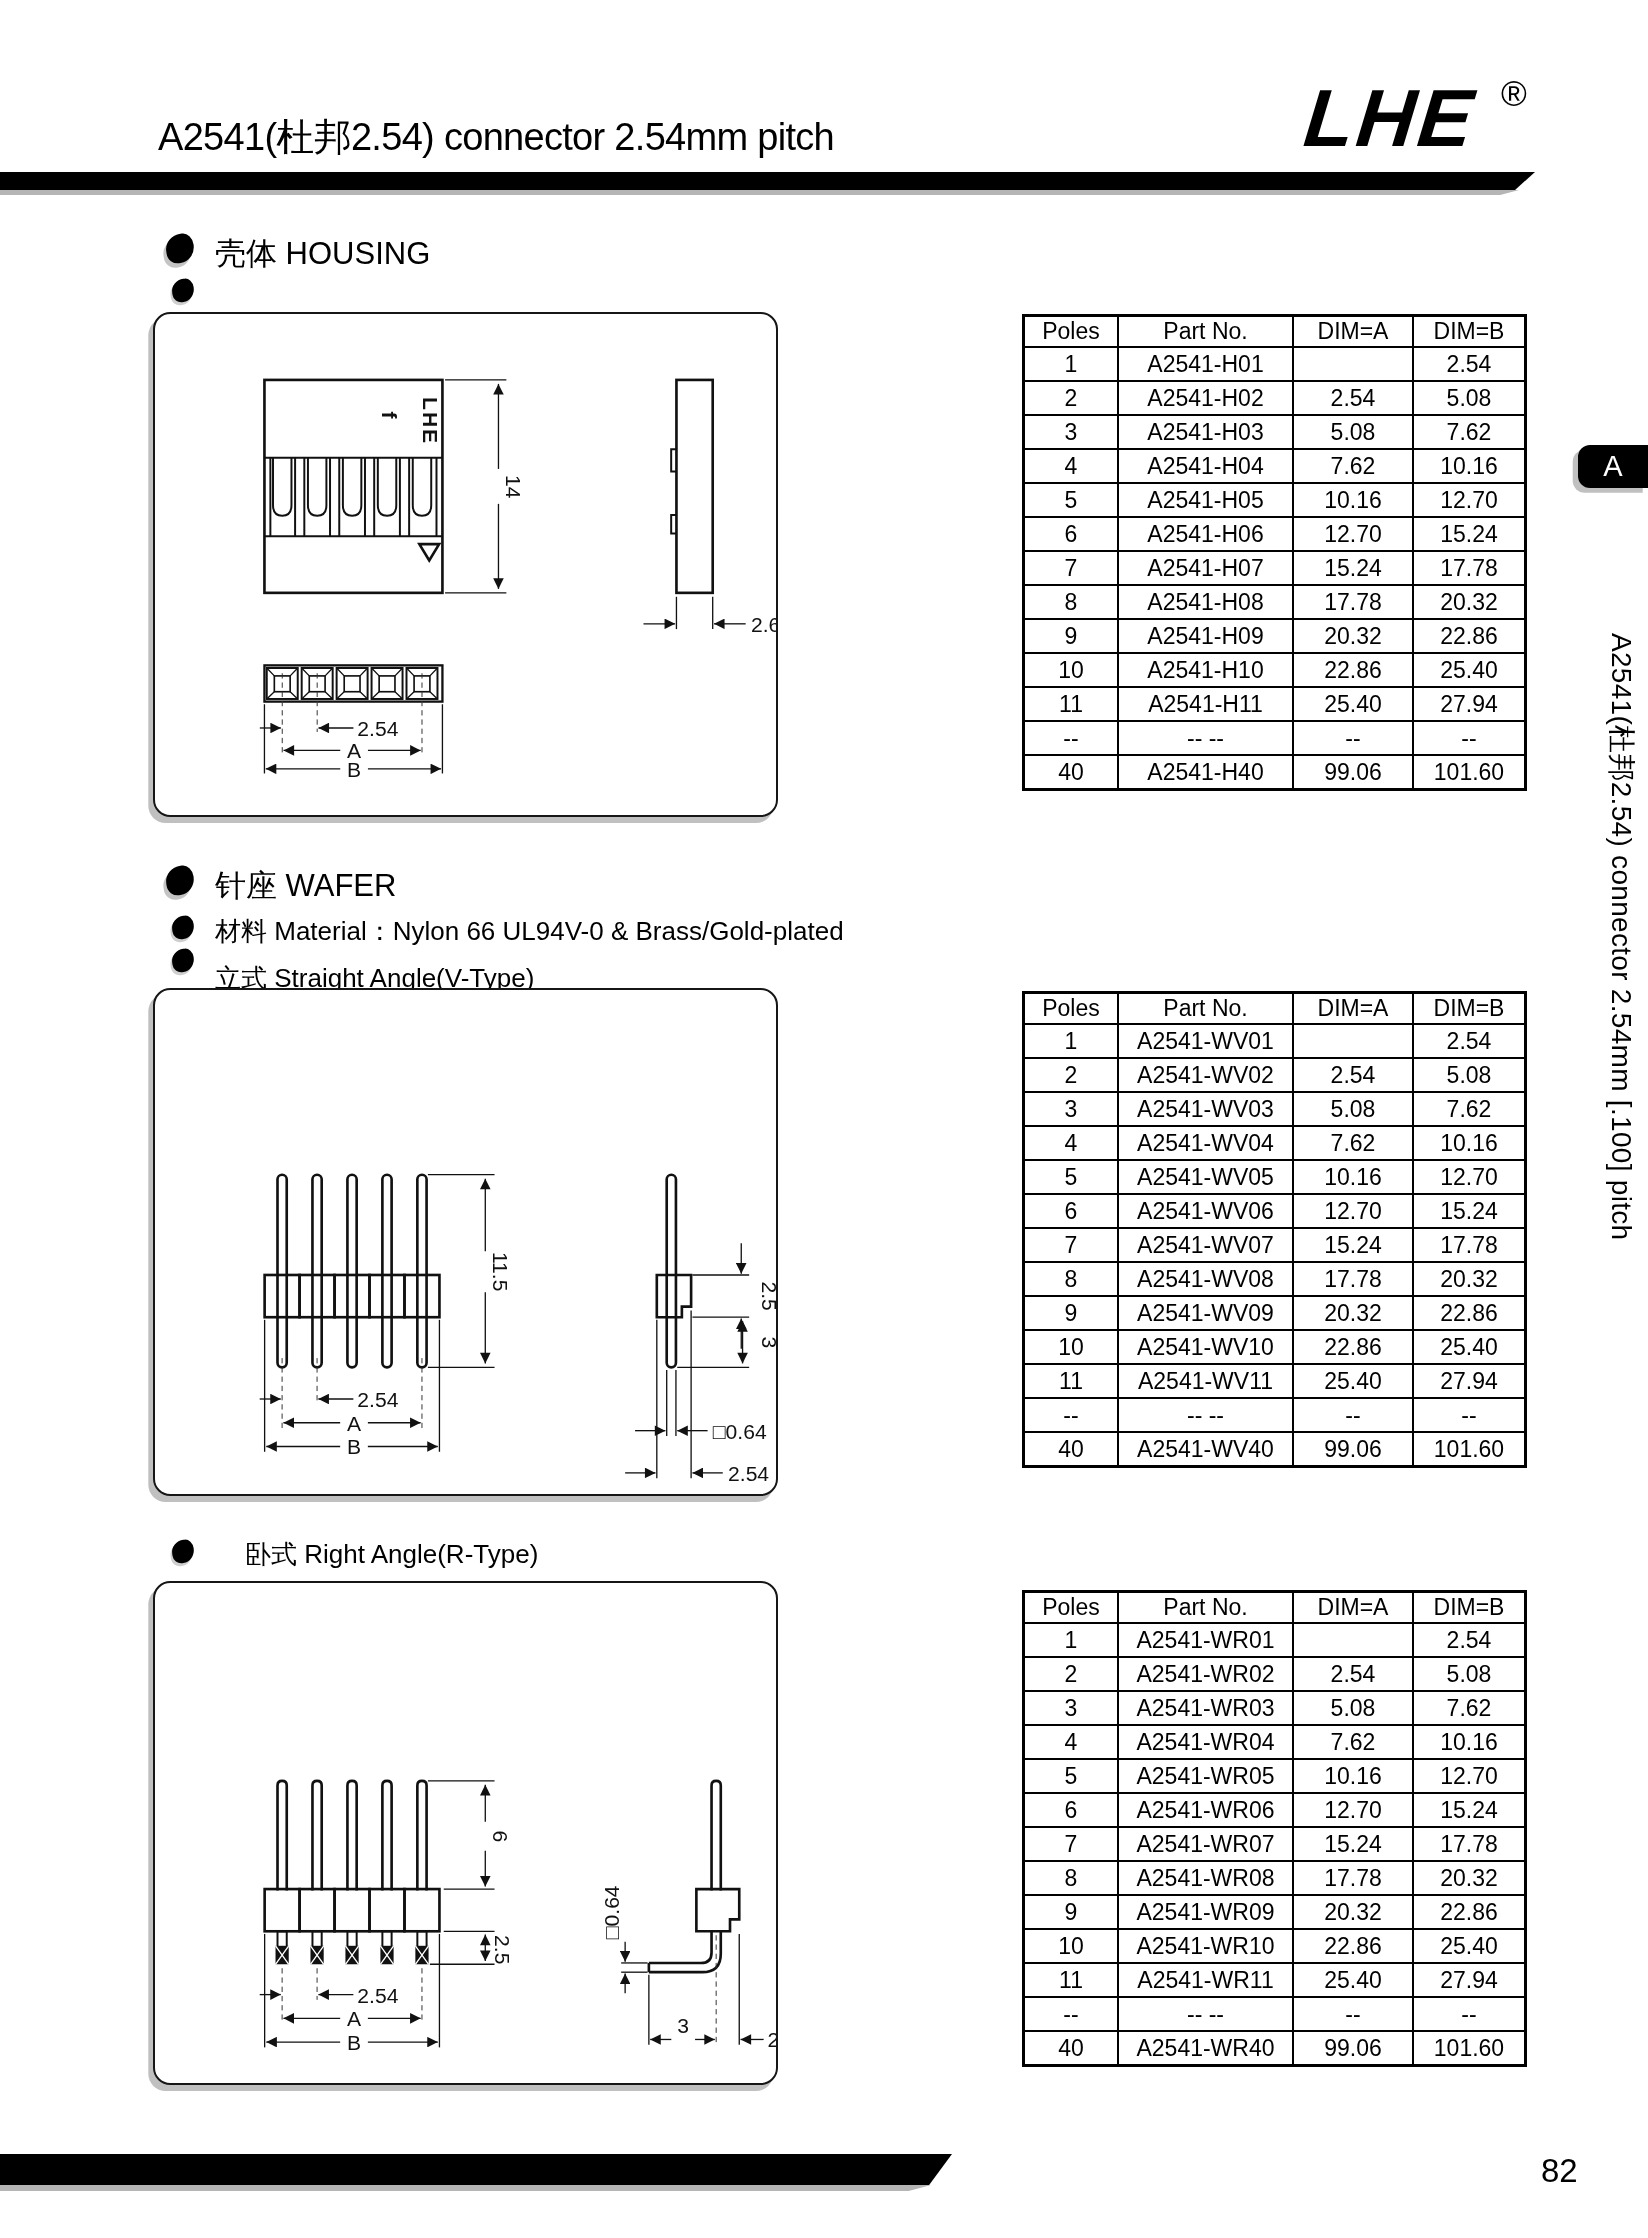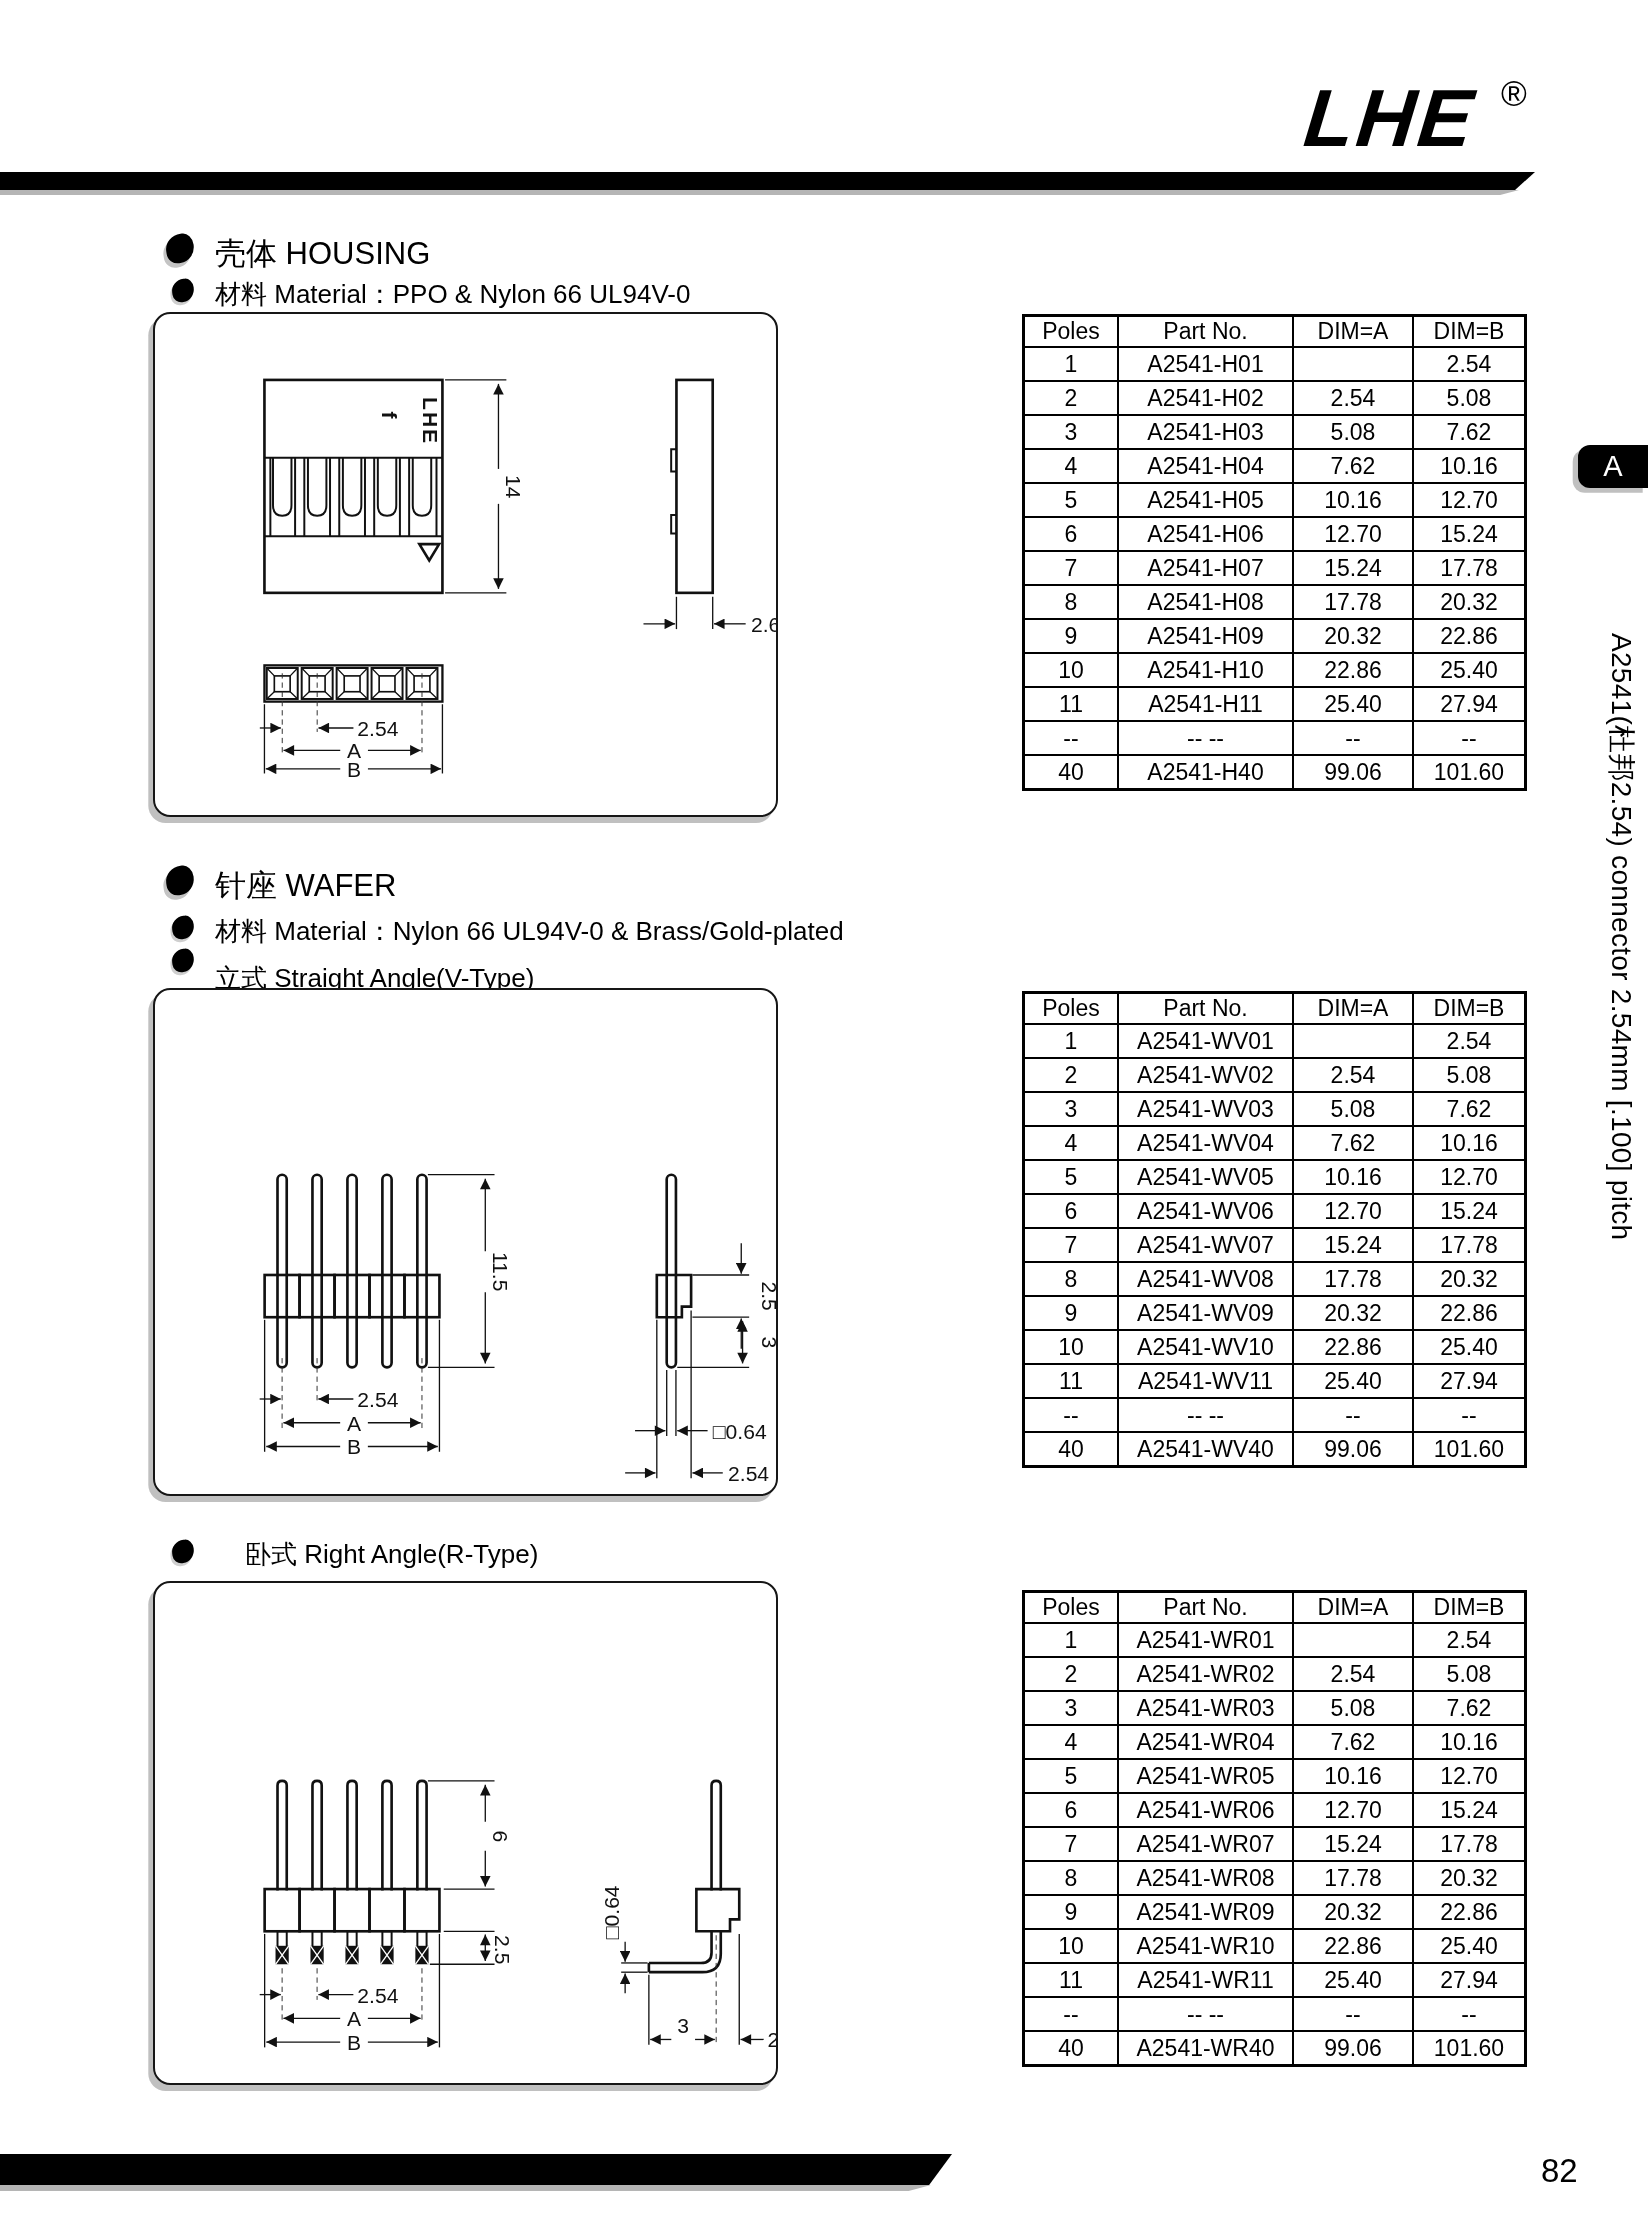--- a/index.html
+++ b/index.html
@@ -50,29 +50,29 @@
         clip-path:polygon(0 0,100% 0,97.6% 100%,0 100%);}
   .company{position:absolute;left:1096px;top:2153px;font-size:31px;font-style:italic;
            letter-spacing:-0.7px;white-space:nowrap;}
   .pageno{position:absolute;left:1541px;top:2152px;font-size:33px;text-align:center;}
 </style>
 </head>
 <body>
 
 <div class="page">
 
+  <div class="title">A2541(杜邦2.54) connector 2.54mm pitch</div>
   <div class="logo">LHE</div>
   <div class="logo-r">®</div>
   <div class="hbar"></div>
   <div class="hbar-sh"></div>
 
   <div class="bullet b-lg" style="left:166px;top:234px;"></div>
   <div class="sec-h" style="left:215px;top:233px;">壳体 HOUSING</div>
   <div class="bullet b-sm" style="left:172px;top:279px;"></div>
-  <div class="sec-s" style="left:215px;top:277px;">材料 Material：PPO &amp; Nylon 66 UL94V-0</div>
 
   <div class="dbox" style="top:312px;height:505px;">
     <svg viewBox="0 0 940 760">
       <defs>
         <marker id="m1" viewBox="0 0 10 10" refX="10" refY="5" markerWidth="14" markerHeight="8" orient="auto-start-reverse">
           <path d="M0,0 L10,5 L0,10 Z" fill="#111"></path>
         </marker>
       </defs>
 
       <g fill="none" stroke="#111" stroke-width="4">

